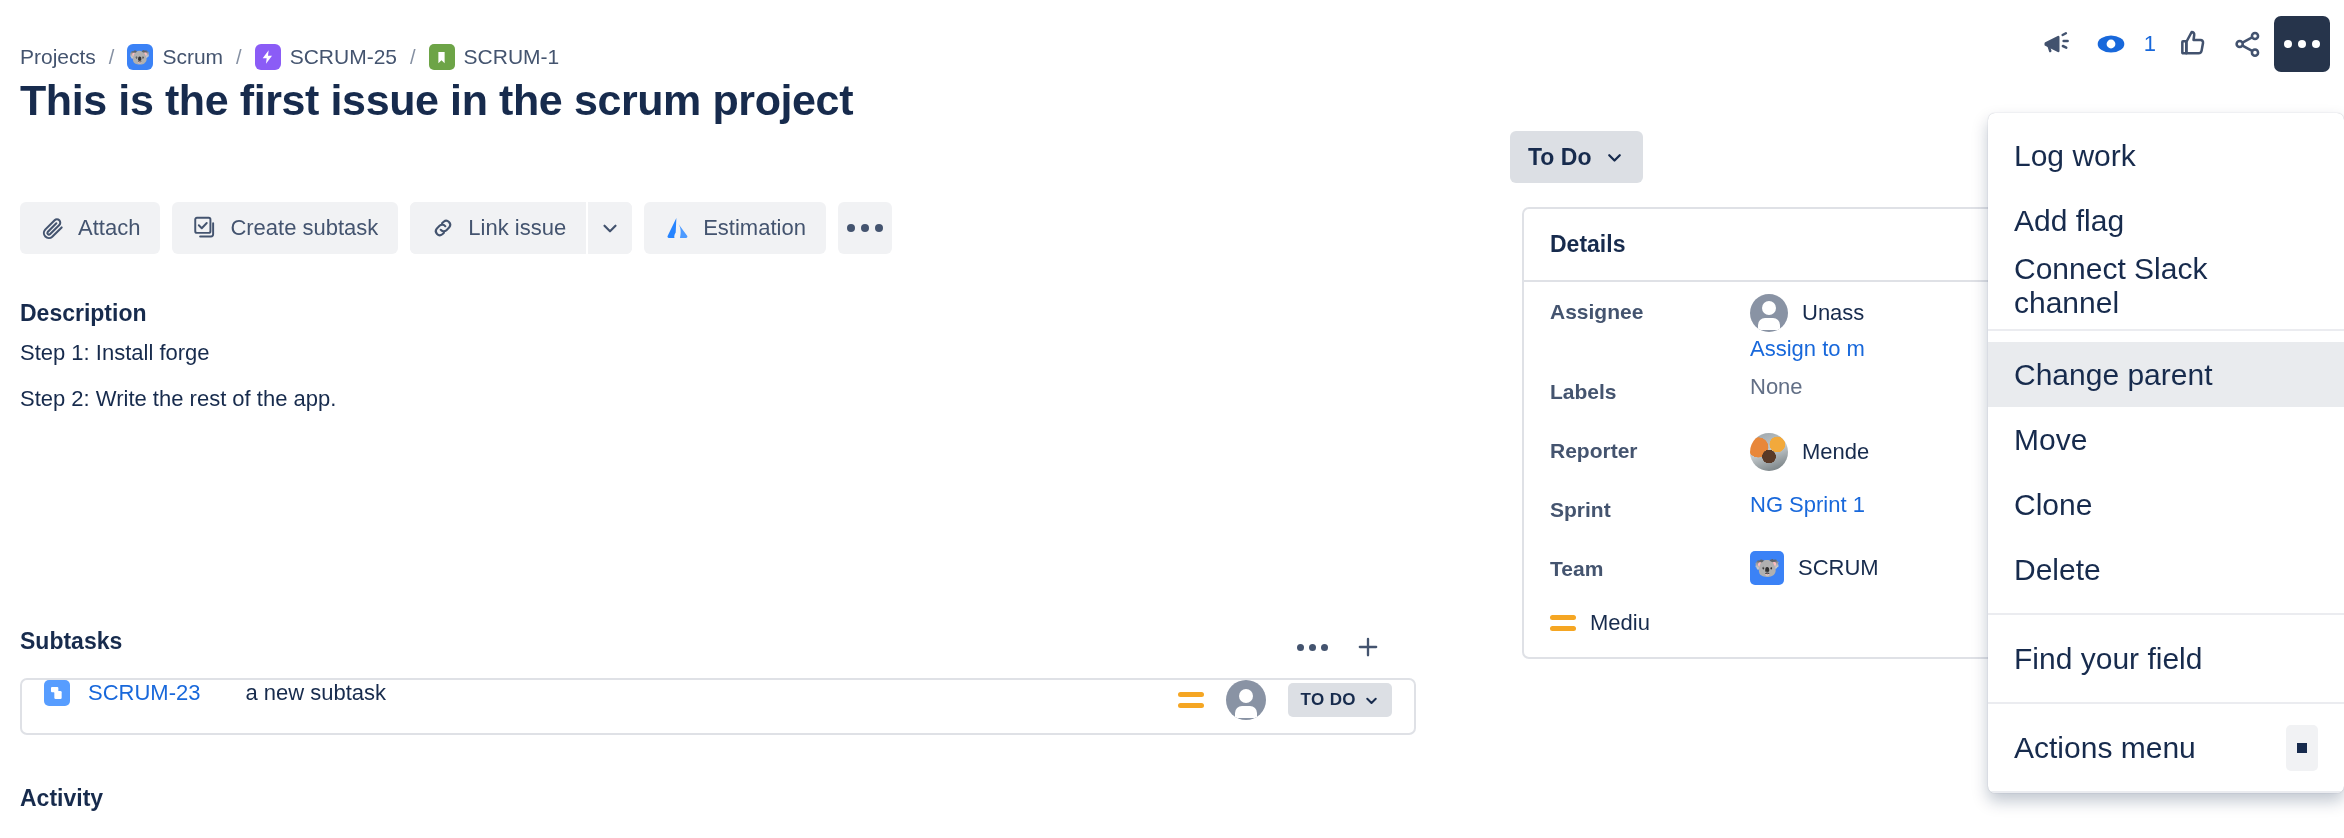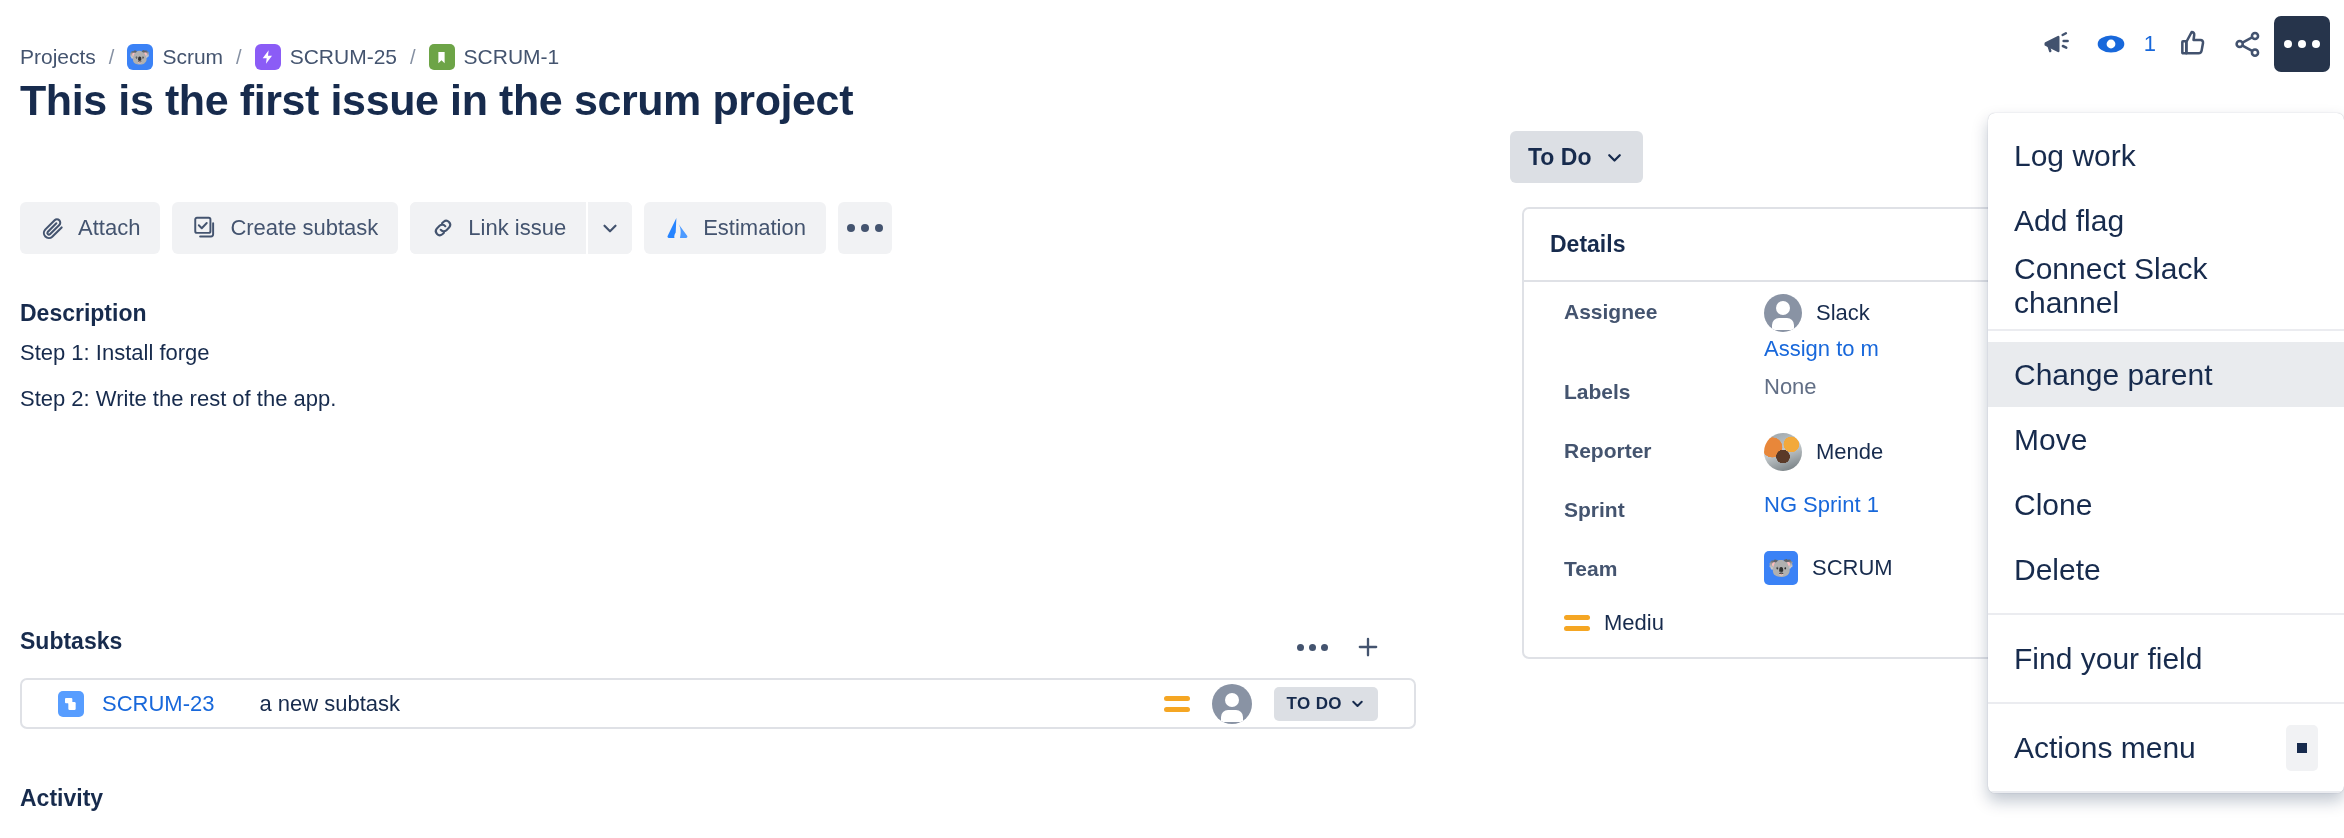--- a/index.html
+++ b/index.html
@@ -81,23 +81,23 @@
   .subtasks-h { position: absolute; left: 0; top: 628px; }
   .subtasks-actions { position: absolute; left: 1270px; top: 625px; display: flex; align-items: center; gap: 12px; }
   .st-ibtn {
     width: 44px; height: 44px; border: none; background: transparent; border-radius: 5px;
     display: flex; align-items: center; justify-content: center; cursor: pointer; color: #44546F;
   }
   .st-ibtn .d { width: 7px; height: 7px; border-radius: 50%; background: #44546F; display: block; }
   .st-dots { display: flex; gap: 5px; }
 
   .subtask-card {
-    position: absolute; left: 0; top: 678px; width: 1396px; height: 51px;
+    position: absolute; left: 0; top: 678px; width: 1396px; height: 57px;
     border: 2px solid #DFE1E6; border-radius: 7px; background: #ffffff;
-    display: flex; align-items: center; padding: 0 36px;
+    display: flex; align-items: flex-start; padding: 0 22px;
   }
   .st-type {
     width: 26px; height: 26px; border-radius: 5px; background: #579DFF;
     display: inline-flex; align-items: center; justify-content: center; margin-right: 18px;
   }
   .st-key { color: #1868DB; font-size: 22px; text-decoration: none; font-weight: 400; }
   .st-summary { font-size: 22px; color: #172B4D; margin-left: 45px; }
   .st-right { margin-left: auto; display: flex; align-items: center; gap: 22px; }
   .prio-med { display: flex; flex-direction: column; gap: 6px; }
   .prio-med span { display: block; width: 26px; height: 5px; border-radius: 3px; background: #F5A623; }
@@ -124,21 +124,21 @@
     font-size: 23px; font-weight: 700; color: #172B4D; font-family: inherit;
   }
   .details-panel {
     position: absolute; left: 12px; top: 207px; width: 680px;
     border: 2px solid #DFE1E6; border-radius: 7px; background: #ffffff; overflow: hidden;
   }
   .details-head {
     height: 73px; display: flex; align-items: center; padding: 0 26px;
     border-bottom: 2px solid #DFE1E6; font-size: 23px; font-weight: 700; color: #172B4D;
   }
-  .field-row { display: flex; align-items: flex-start; padding: 0 40px; min-height: 59px; }
+  .field-row { display: flex; align-items: flex-start; padding: 0 26px; min-height: 59px; }
   .field-label { width: 200px; flex: 0 0 200px; font-size: 21px; font-weight: 700; color: #44546F; padding-top: 18px; }
   .field-value { flex: 1; font-size: 22px; color: #172B4D; padding-top: 12px; display: flex; flex-direction: column; gap: 4px; }
   .fv-line { display: flex; align-items: center; gap: 14px; }
   .link-blue { color: #1868DB; text-decoration: none; }
   .muted { color: #626F86; }
   .avatar-photo {
     width: 38px; height: 38px; border-radius: 50%; flex: 0 0 auto;
     background:
       radial-gradient(circle at 50% 62%, #5a3a28 0 22%, transparent 23%),
       radial-gradient(circle at 22% 38%, #E8873A 0 26%, transparent 27%),
@@ -363,21 +363,21 @@
       <div class="field-row">
         <div class="field-label">Assignee</div>
         <div class="field-value">
           <span class="fv-line">
             <span class="av-wrap">
               <span class="avatar-ph" style="width:38px;height:38px;">
                   <span class="head"></span>
                   <span class="body"></span>
                 </span>
             </span>
-            <span>Slack</span>
+            <span>Unass</span>
           </span>
           <a class="link-blue">Assign to m</a>
         </div>
       </div>
 
       <div class="field-row">
         <div class="field-label">Labels</div>
         <div class="field-value">
           <span class="muted">None</span>
         </div>

